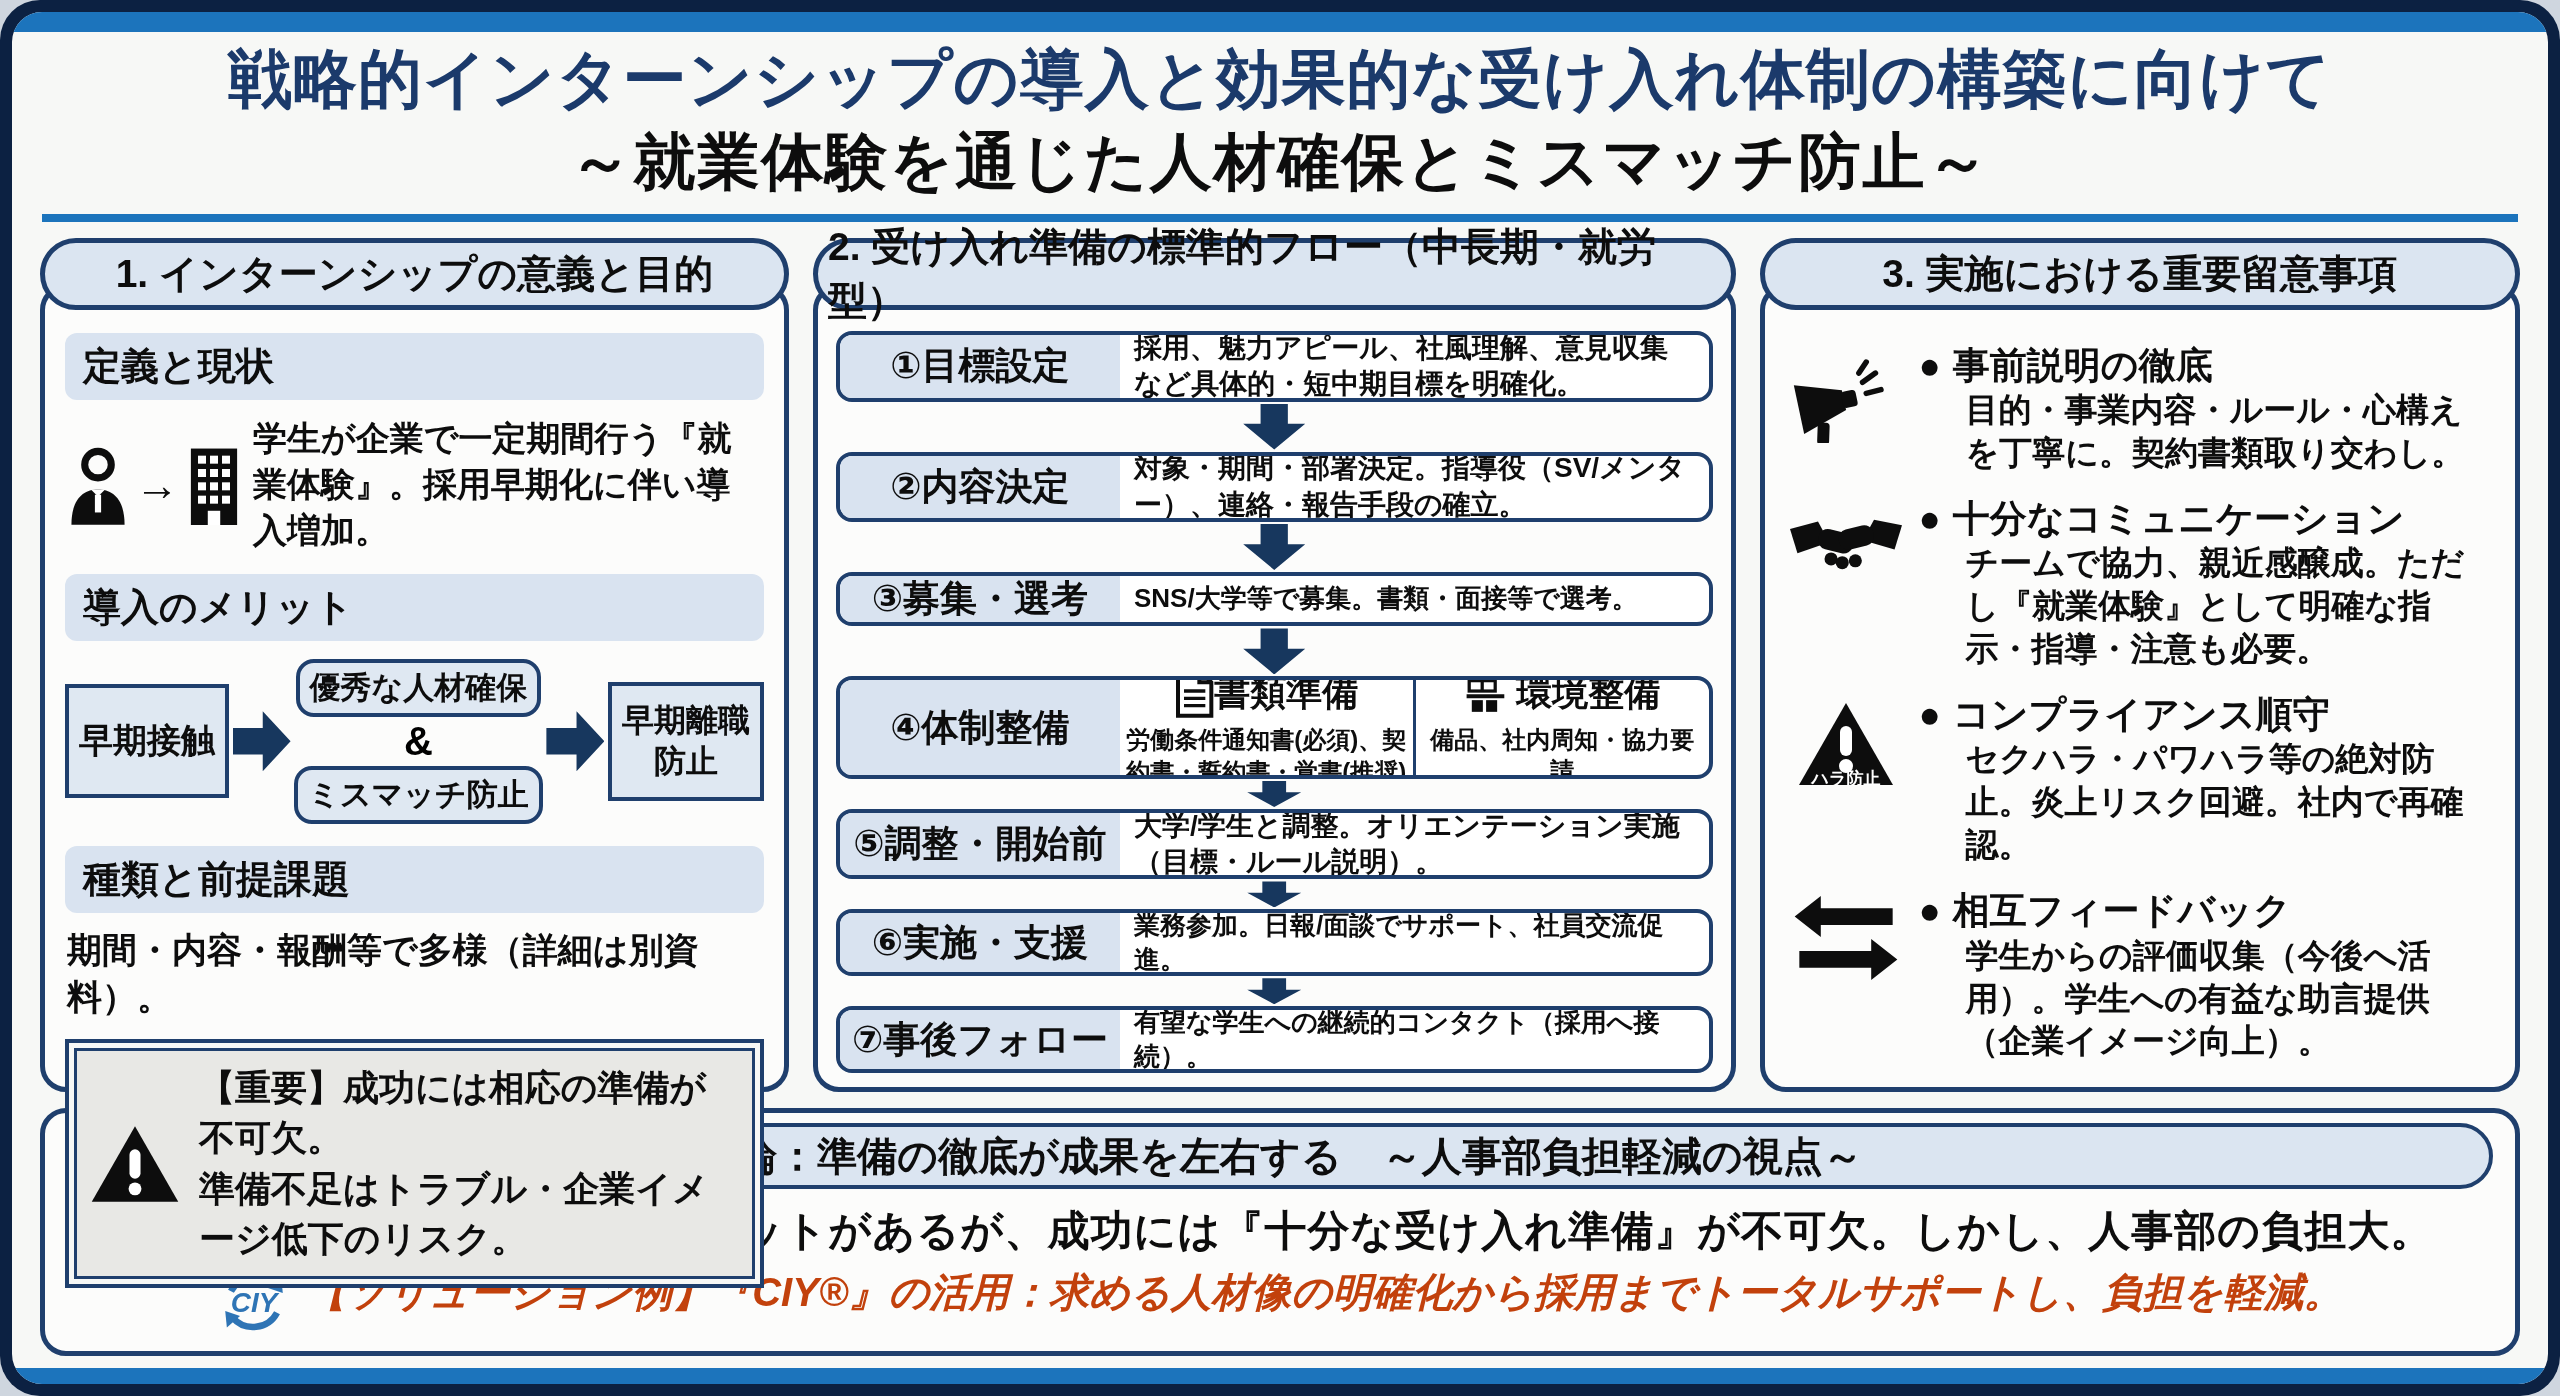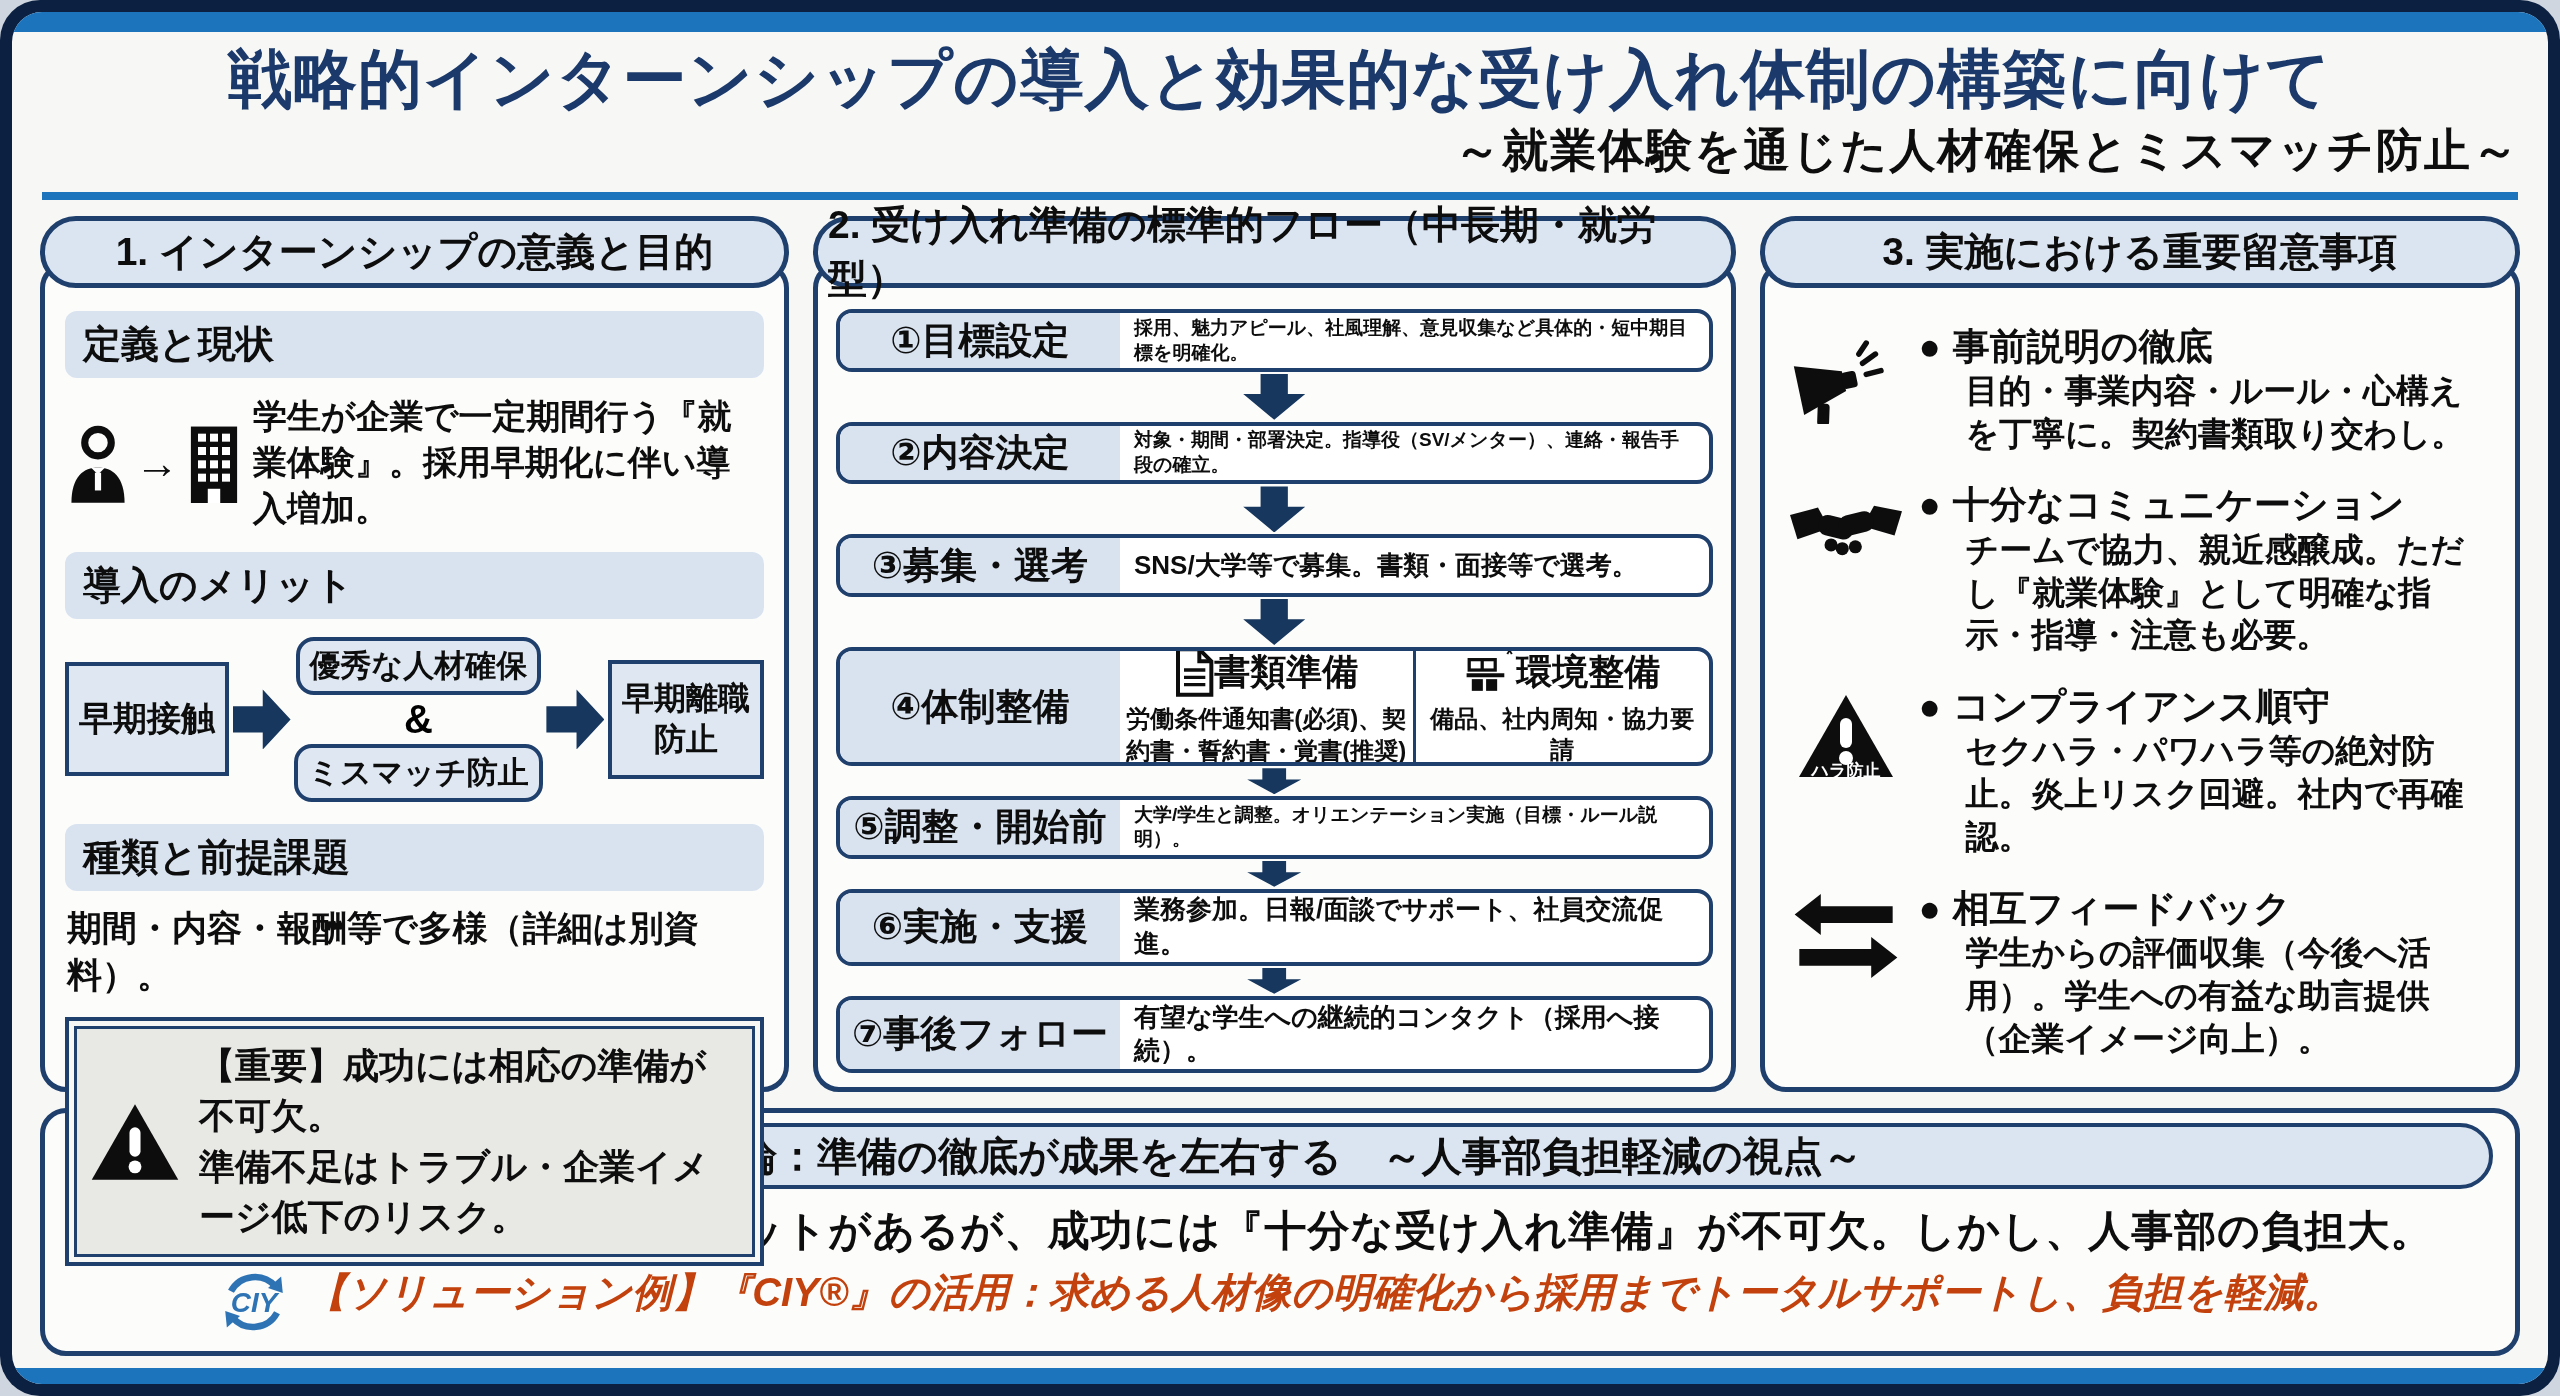--- a/index.html
+++ b/index.html
@@ -5,21 +5,21 @@
   * { box-sizing: border-box; margin: 0; padding: 0; }
   body { font-family: "Liberation Sans", "DejaVu Sans", sans-serif; background:#cfd6df; }
   .canvas { width:2560px; height:1396px; background:#0c2142; border-radius:40px; padding:12px; position:relative; }
   .sheet { width:100%; height:100%; background:#f7f8f6; border-radius:30px; overflow:hidden; display:flex; flex-direction:column; }
   .strip { background:#1c74bc; flex:0 0 auto; }
   .strip.top { height:20px; }
   .strip.bottom { height:16px; margin-top:auto; }
   .content { flex:1 1 auto; min-height:0; display:flex; flex-direction:column; padding:2px 28px 12px; }
 
   .page-title { text-align:center; font-size:64px; font-weight:bold; color:#1b3a6b; line-height:1.22; margin-top:6px; letter-spacing:1px; }
-  .page-subtitle { text-align:right; font-size:46px; font-weight:bold; color:#0d0d0d; margin:2px 0 10px; letter-spacing:2px; }
+  .page-subtitle { text-align:center; font-size:62px; font-weight:bold; color:#0d0d0d; margin:2px 0 10px; letter-spacing:2px; }
   .title-rule { height:10px; background:#1c74bc; margin:0 2px 16px; }
 
   .main { flex:1 1 auto; min-height:0; display:flex; gap:24px; }
   .col { position:relative; display:flex; flex-direction:column; min-height:0; }
   .col1 { width:30.2%; } .col2 { width:37.2%; } .col3 { flex:1; }
   .pill { position:relative; z-index:2; flex:0 0 auto; height:72px; border:5px solid #1f3f6d; background:#dbe5f1; border-radius:999px;
           display:flex; align-items:center; justify-content:center; font-size:39px; font-weight:bold; color:#0d0d0d; padding:0 10px; }
   .col-body { flex:1 1 auto; min-height:0; margin-top:-26px; border:5px solid #1f3f6d; border-radius:26px; background:#fcfcfb;
               padding:44px 20px 16px; display:flex; flex-direction:column; }
 
@@ -39,21 +39,21 @@
   .rarrow { width:58px; height:60px; background:#17375e; clip-path:polygon(0 28%,52% 28%,52% 0,100% 50%,52% 100%,52% 72%,0 72%); flex:0 0 auto; }
   .types-text { font-size:35px; font-weight:bold; margin:14px 2px 18px; color:#0d0d0d; }
   .warnbox { margin-top:auto; border:4px solid #1f3f6d; background:#e8e8e5; box-shadow:inset 0 0 0 5px #f7f8f6, inset 0 0 0 8px #1f3f6d;
              display:flex; align-items:center; gap:18px; padding:20px 20px; font-size:36px; font-weight:bold; line-height:1.4; color:#0d0d0d; }
 
   
   .col2 .col-body { padding:42px 18px 14px; justify-content:space-between; }
   .step { display:flex; border:4px solid #1f3f6d; border-radius:16px; overflow:hidden; background:#fff; flex:0 1 auto; }
   .step-label { flex:0 0 280px; background:#d9e3f0; display:flex; align-items:center; justify-content:center;
                 font-size:37px; font-weight:bold; color:#0d0d0d; padding:8px 2px; text-align:center; }
-  .step-desc { flex:1; display:flex; align-items:center; font-size:19px; font-weight:bold; line-height:1.3; padding:8px 14px; color:#0d0d0d; }
+  .step-desc { flex:1; display:flex; align-items:center; font-size:28px; font-weight:bold; line-height:1.3; padding:8px 14px; color:#0d0d0d; }
   .step-desc.tight { font-size:26px; }
   .arrow-wrap { display:flex; justify-content:center; padding:2px 0; }
   .darrow { width:62px; height:46px; background:#17375e; clip-path:polygon(28% 0,72% 0,72% 44%,100% 44%,50% 100%,0 44%,28% 44%); }
   .darrow.small { width:54px; height:26px; }
   .step4-right { flex:1; display:flex; }
   .sub { flex:1; display:flex; flex-direction:column; align-items:center; justify-content:center; padding:8px 6px; }
   .sub + .sub { border-left:3px solid #1f3f6d; }
   .sub-title { display:flex; align-items:center; font-size:36px; font-weight:bold; color:#0d0d0d; }
   .sub-desc { font-size:24px; font-weight:bold; line-height:1.3; text-align:center; margin-top:6px; color:#0d0d0d; }
 

